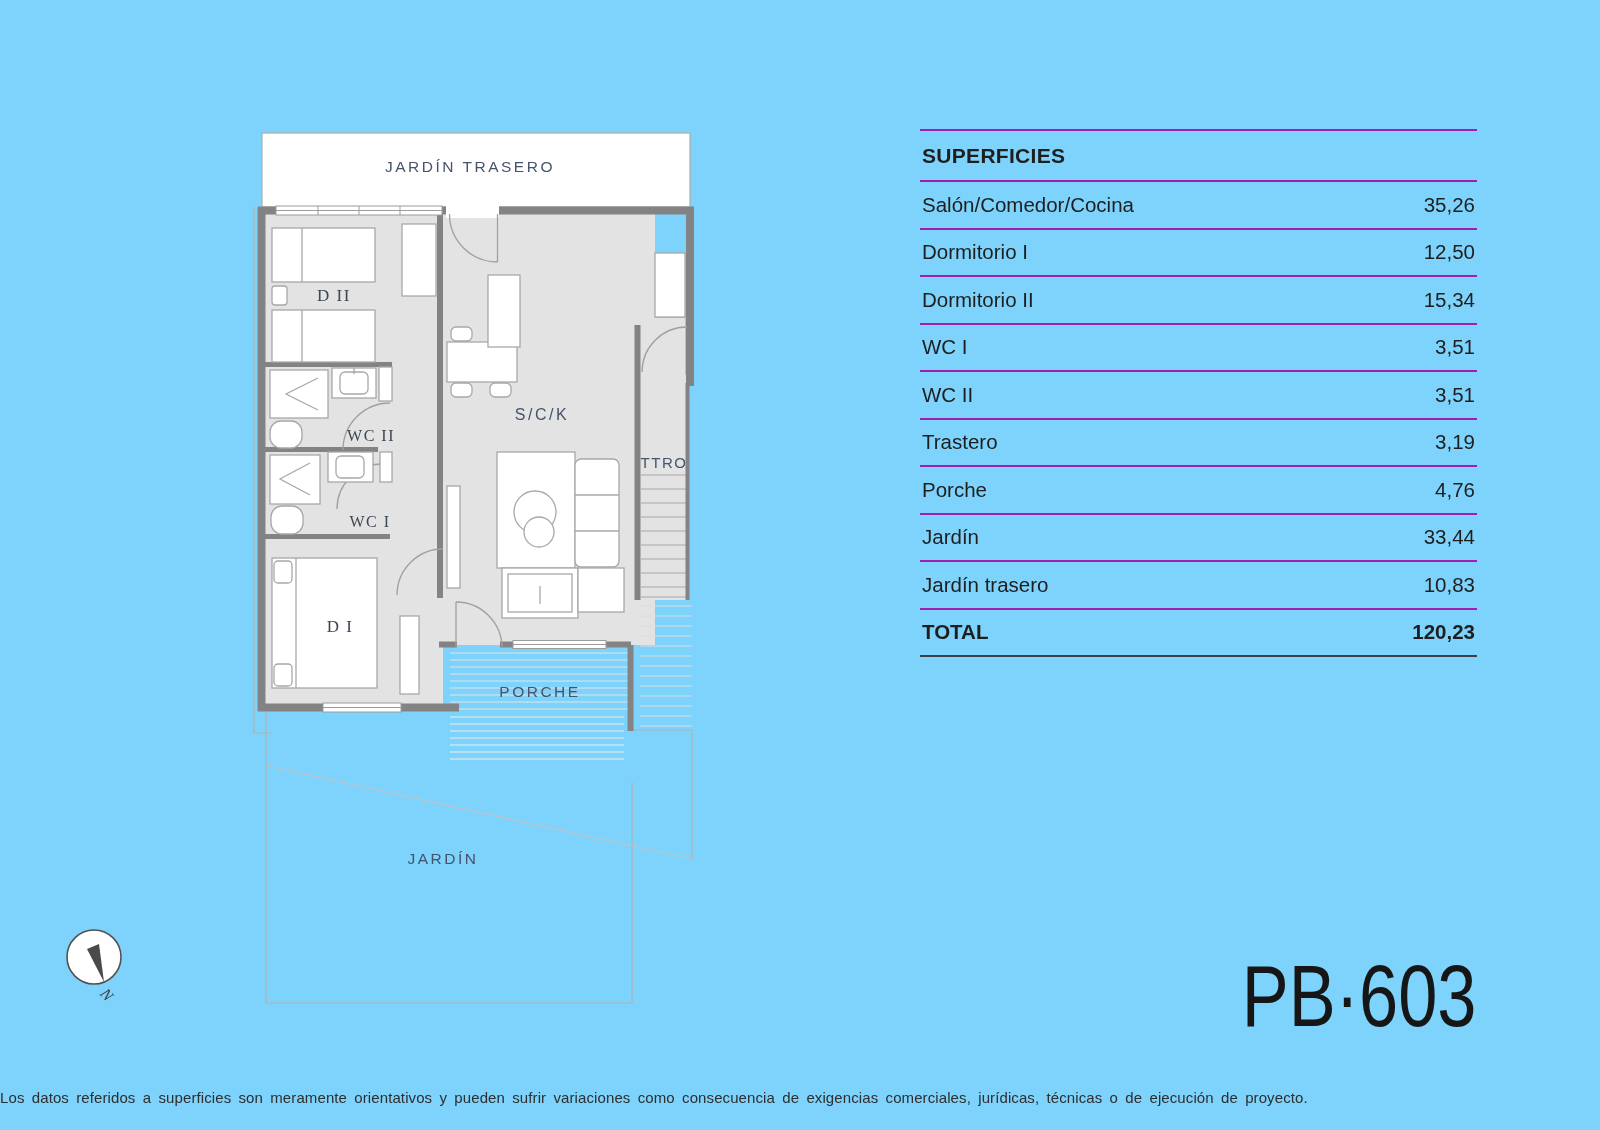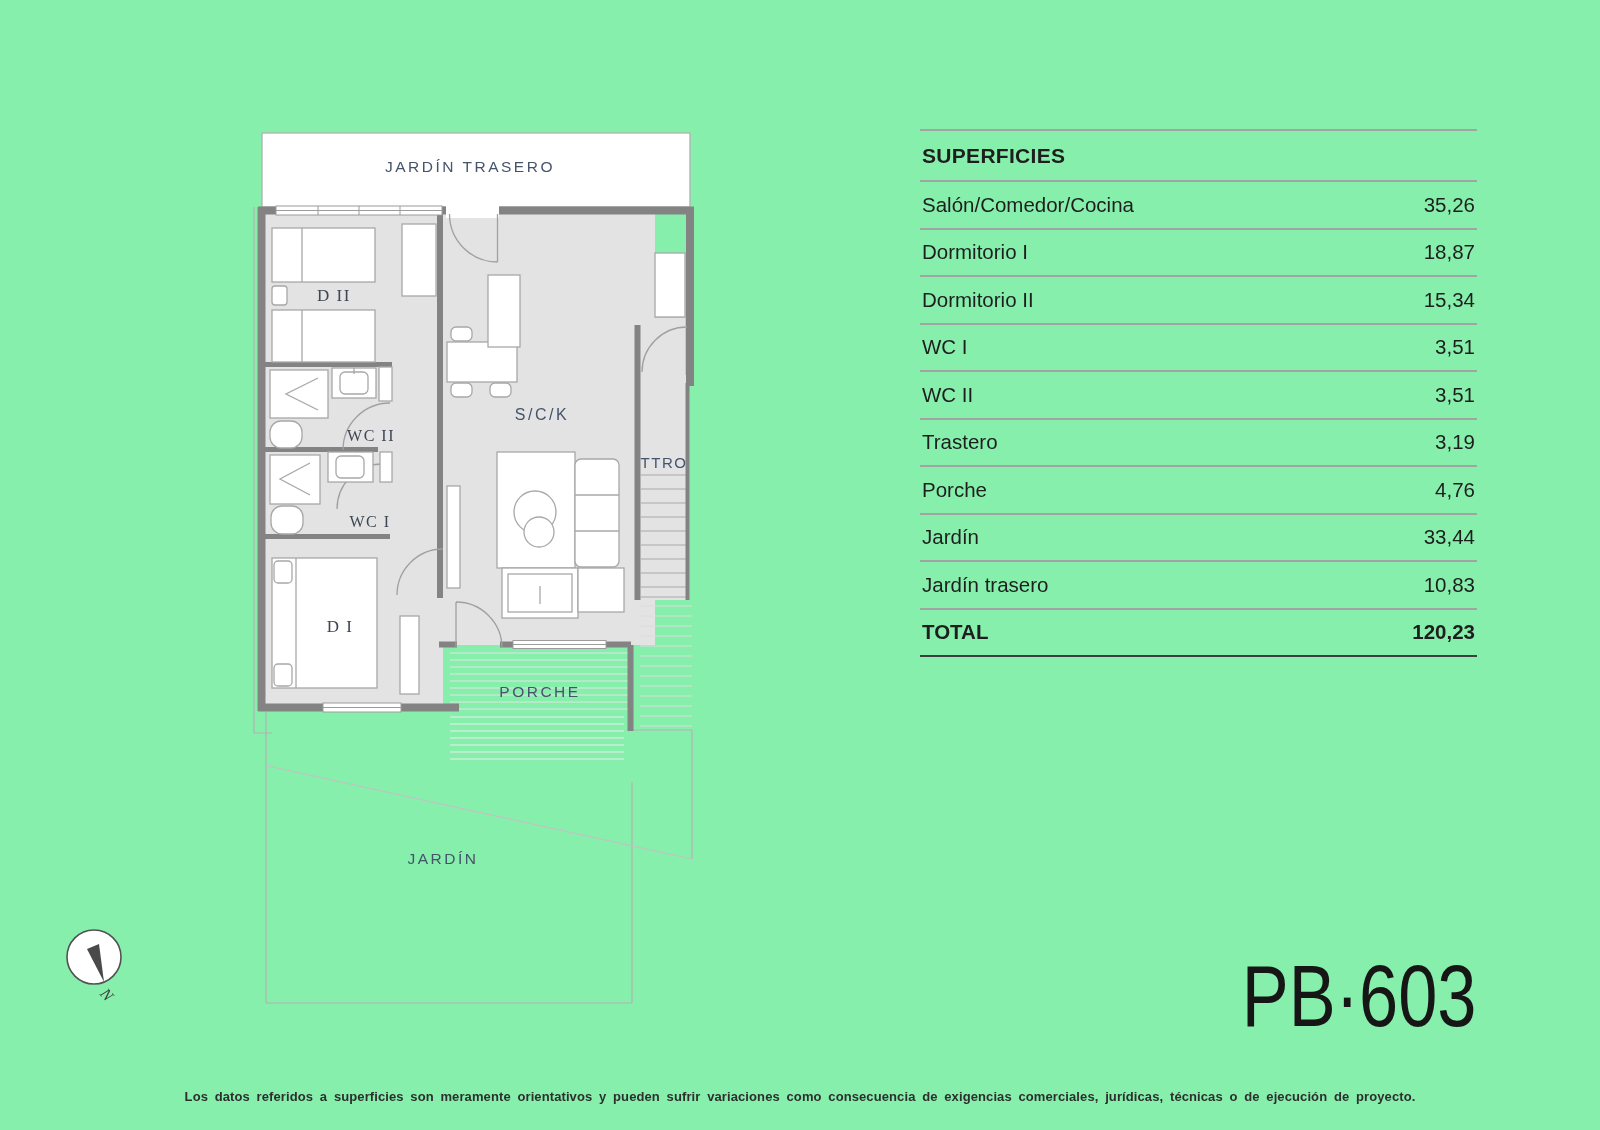--- a/index.html
+++ b/index.html
@@ -1,44 +1,44 @@
 <!DOCTYPE html>
 <html><head>
 <meta charset="utf-8">
 <style>
   html,body{margin:0;padding:0;background:#fff;}
   .canvas{
-    position:relative;width:1600px;height:1130px;background:#86efac;
+    position:relative;width:1600px;height:1130px;background:#7dd3fc;
     font-family:"Liberation Sans",sans-serif;overflow:hidden;
   }
   
   .plan-svg{position:absolute;left:0;top:0;}
   .plan-label{fill:#45536b;font-family:"Liberation Sans",sans-serif;letter-spacing:2.5px;}
   .room-label{fill:#3d4653;font-family:"Liberation Serif",serif;letter-spacing:1.5px;}
   
   .sup-table{
     position:absolute;left:920px;top:129px;width:557px;color:#1e1e1e;
   }
   .s-row{
     display:flex;justify-content:space-between;align-items:center;
-    height:45.5px;border-top:2px solid #a3a3a3;font-size:20.5px;padding:0 2px;
+    height:45.5px;border-top:2px solid #a21caf;font-size:20.5px;padding:0 2px;
   }
   .s-row.header{height:49px;font-weight:700;font-size:21px;letter-spacing:0.3px;}
   .s-row.total{border-bottom:2px solid #3e3e3e;font-weight:700;}
   .s-val{}
   
   .plan-code{
     position:absolute;right:123px;top:948px;font-size:88px;font-weight:400;
     color:#161616;transform:scaleX(0.80);transform-origin:100% 50%;
     white-space:nowrap;line-height:1.1;
   }
   
   .disclaimer{
-    position:absolute;left:0;right:0;top:1089px;text-align:center;
-    font-size:13px;color:#2e2e2e;word-spacing:3px;letter-spacing:0.1px;font-weight:bold;
+    position:absolute;left:0;right:0;top:1089px;text-align:left;
+    font-size:15px;color:#2e2e2e;word-spacing:3px;letter-spacing:0.1px;
   }
 </style>
 </head>
 <body>
 
 <div class="canvas">
 
   <svg class="plan-svg" width="760" height="1060" viewBox="0 0 760 1060">
 
     <g>
@@ -230,21 +230,21 @@
   <div class="sup-table">
     <div class="s-row header">
       <span>SUPERFICIES</span>
     </div>
     <div class="s-row">
       <span>Salón/Comedor/Cocina</span>
       <span class="s-val">35,26</span>
     </div>
     <div class="s-row">
       <span>Dormitorio I</span>
-      <span class="s-val">18,87</span>
+      <span class="s-val">12,50</span>
     </div>
     <div class="s-row">
       <span>Dormitorio II</span>
       <span class="s-val">15,34</span>
     </div>
     <div class="s-row">
       <span>WC I</span>
       <span class="s-val">3,51</span>
     </div>
     <div class="s-row">

